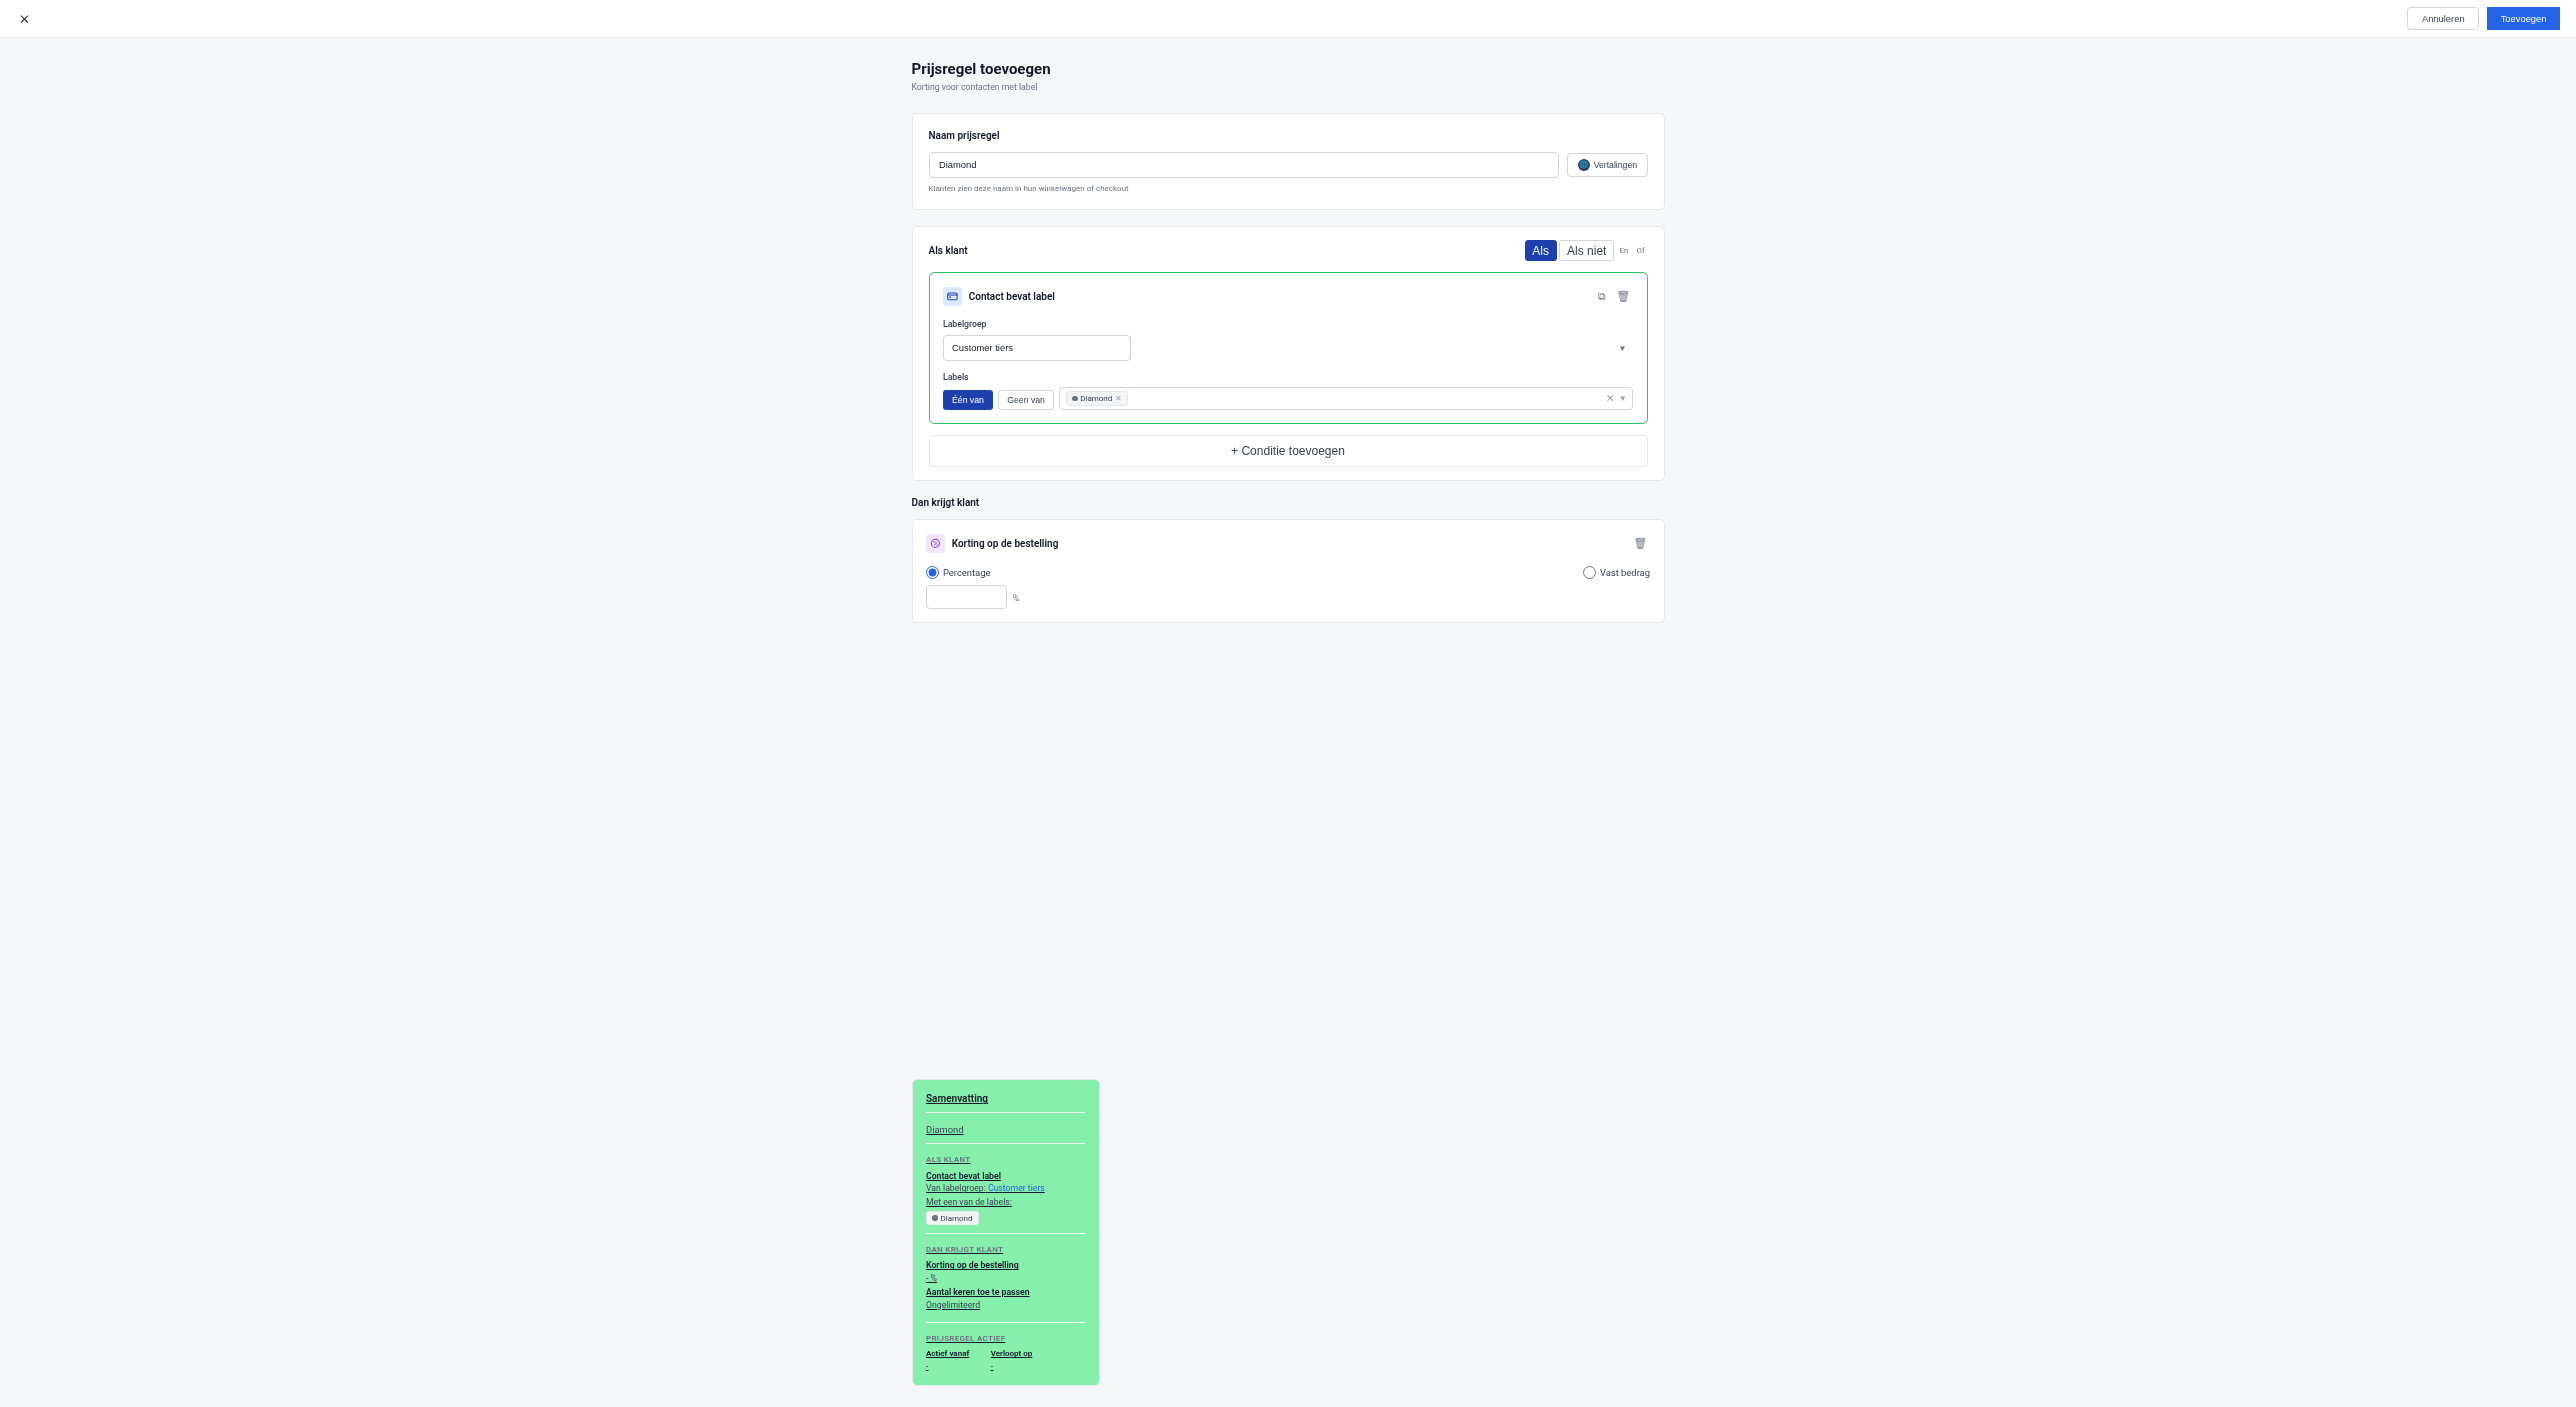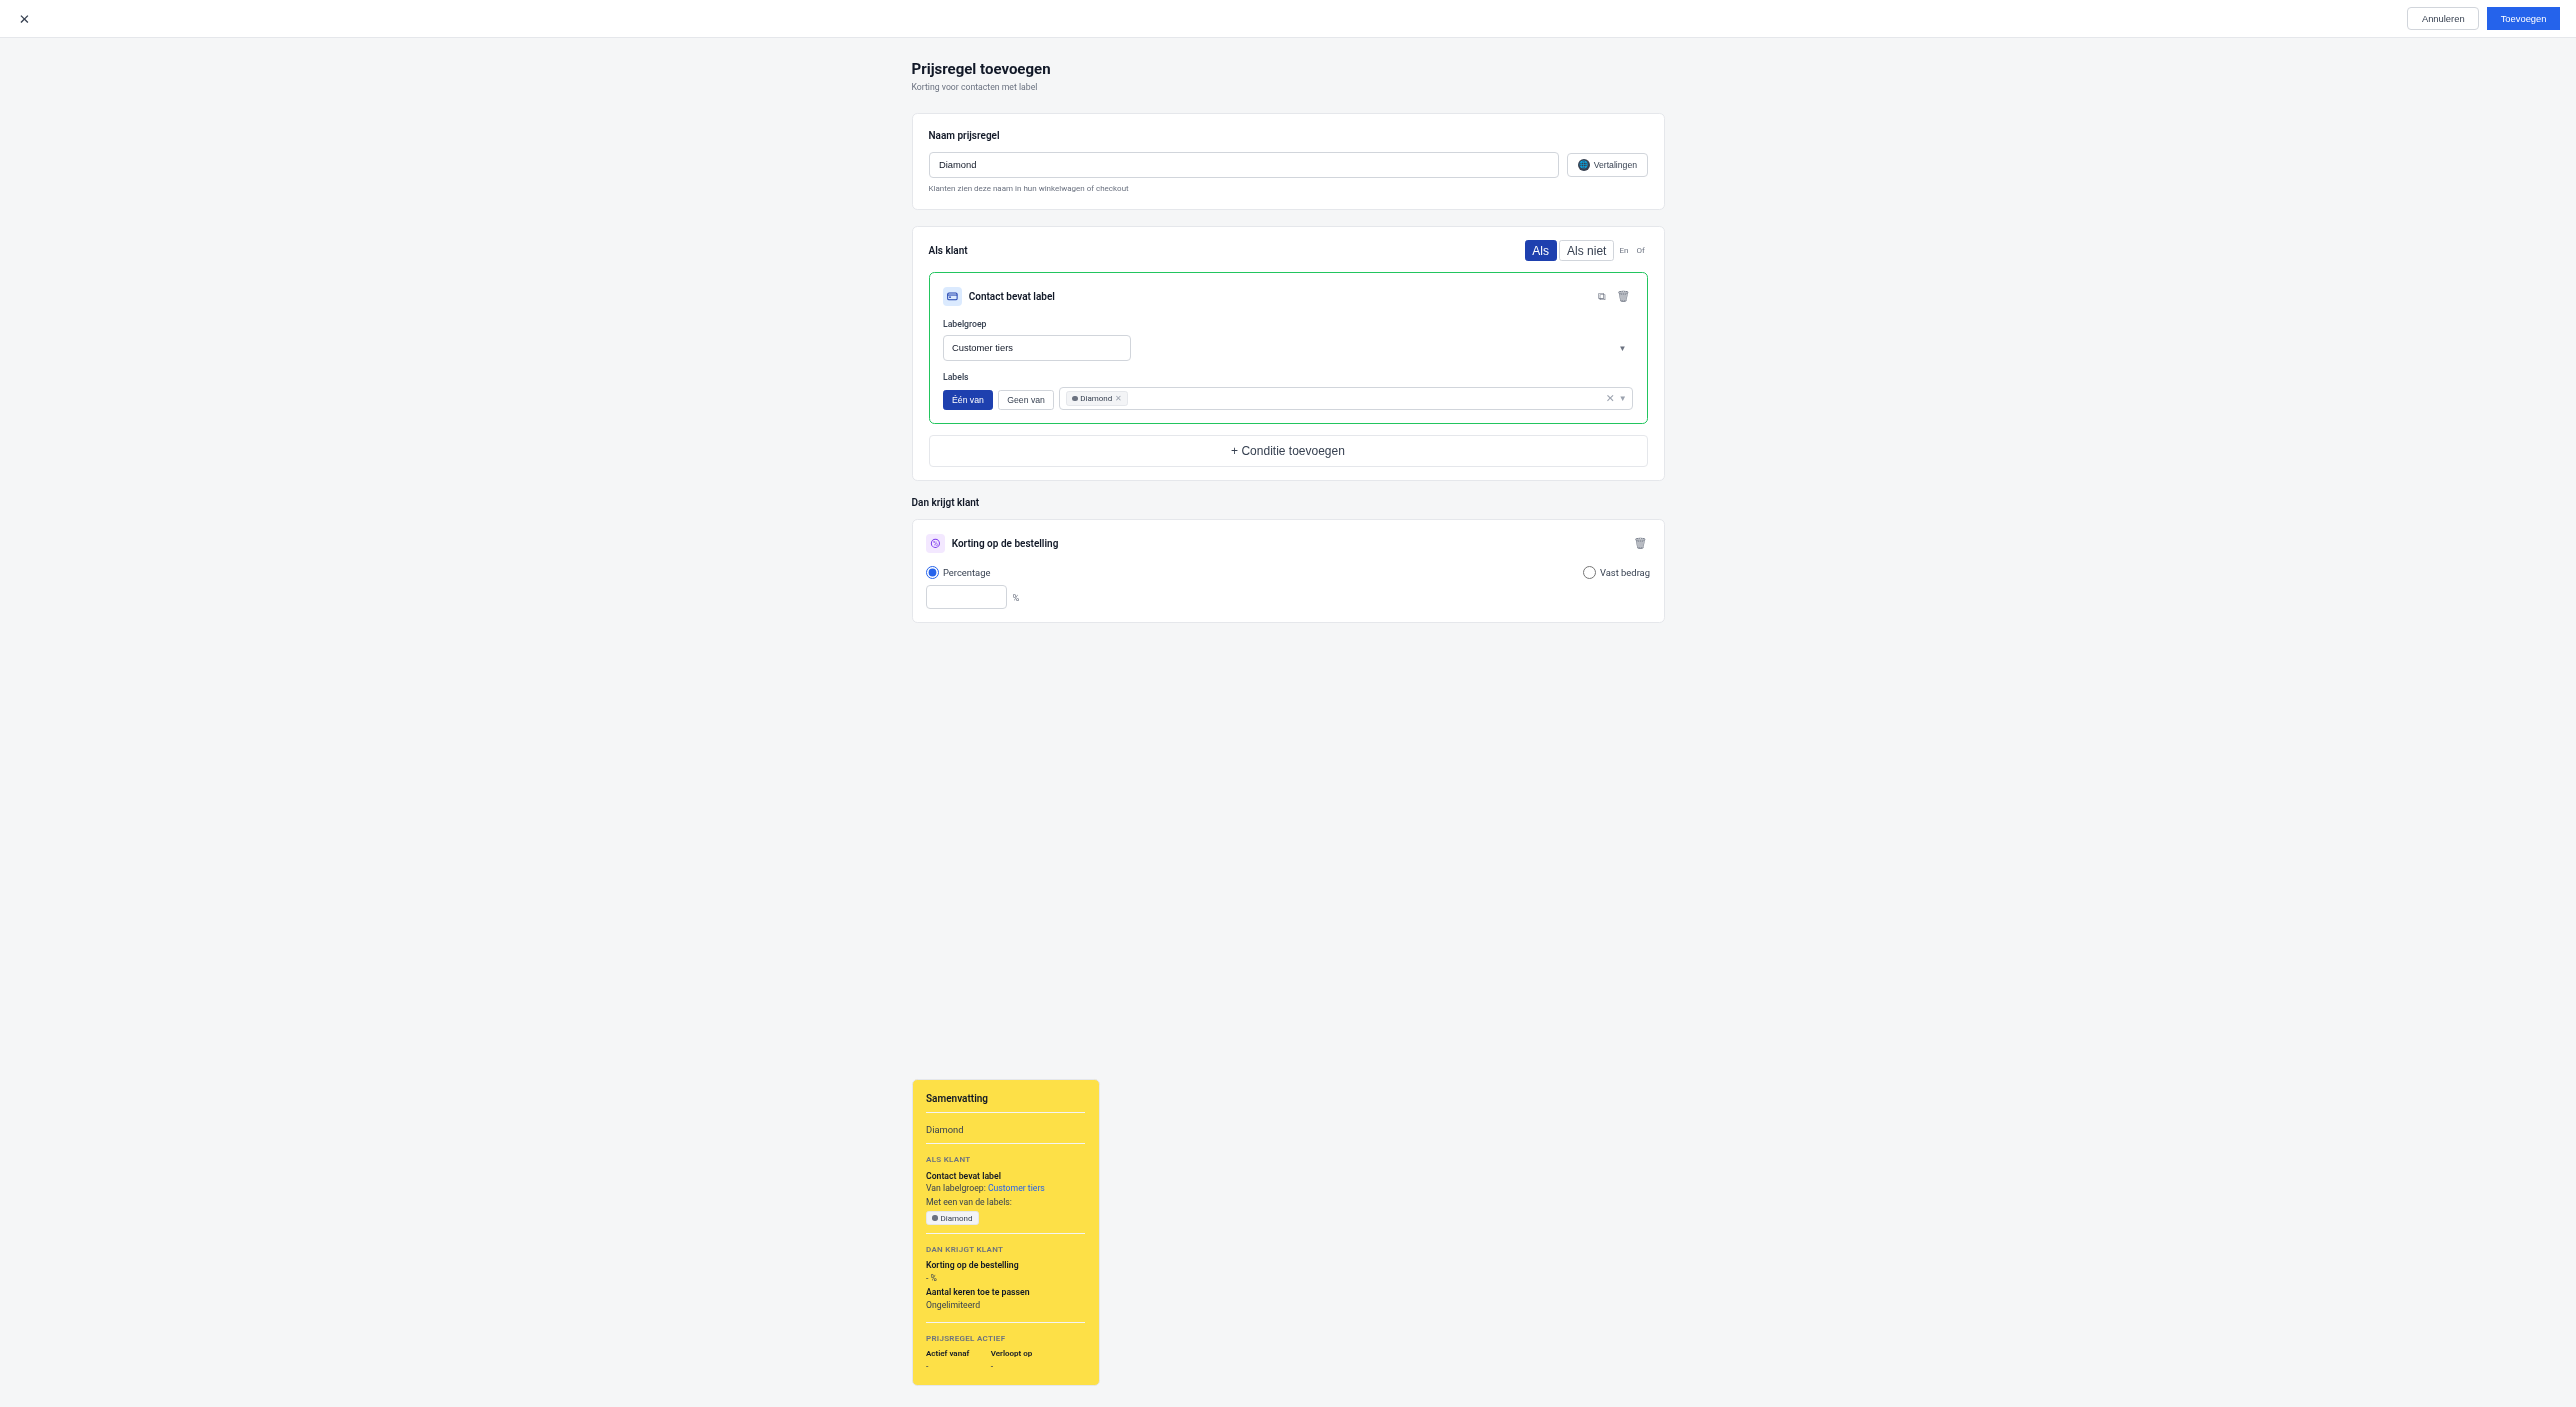--- a/index.html
+++ b/index.html
@@ -449,24 +449,25 @@
       color: #6b7280;
     }
 
     
     .sidebar {
       width: 188px;
       flex-shrink: 0;
     }
 
     .summary-card {
-      background: #fde047;
+      background: #86efac;
       border: 0.7px solid #e5e7eb;
       border-radius: 5.4px;
       padding: 13.5px;
+      text-decoration: underline;
     }
 
     .summary-title {
       font-size: 10px;
       font-weight: 600;
       color: #111827;
       margin-bottom: 10.8px;
       padding-bottom: 8px;
       border-bottom: 0.7px solid #f3f4f6;
     }

